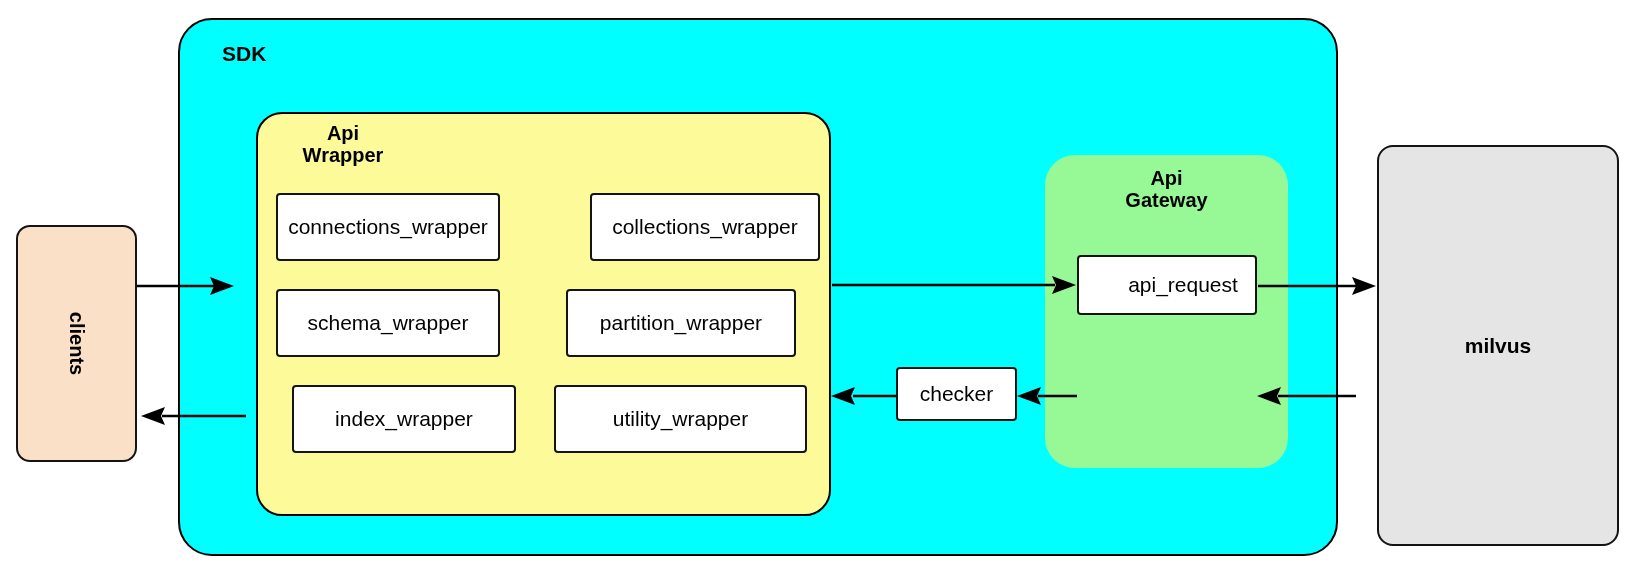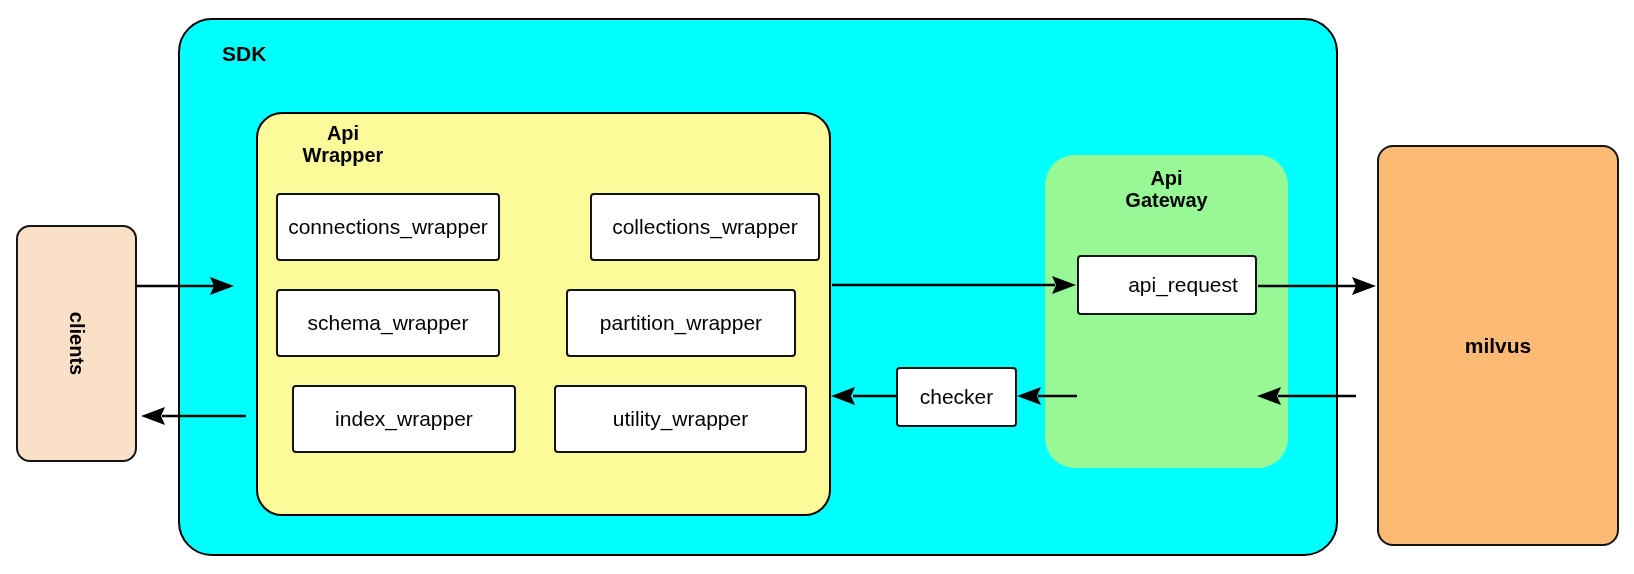--- a/index.html
+++ b/index.html
@@ -117,39 +117,39 @@
     font-weight: bold;
     font-size: 20px;
     white-space: nowrap;
   }
 
   #milvus-box {
     left: 1377px;
     top: 145px;
     width: 242px;
     height: 401px;
-    background: #fdba74;
+    background: #e5e5e5;
     border: 2px solid #141414;
     border-radius: 16px;
   }
   #milvus-label {
     font-weight: bold;
     font-size: 21px;
   }
 
   #connections-wrapper { left: 276px; top: 193px; }
   #collections-wrapper { left: 554px; top: 193px; width: 230px; margin-left: 36px; }
   #schema-wrapper      { left: 276px; top: 289px; align-items: center; }
   #partition-wrapper   { left: 554px; top: 289px; width: 230px; margin-left: 12px; }
   #index-wrapper       { left: 292px; top: 385px; }
   #utility-wrapper     { left: 554px; top: 385px; width: 253px; }
 
   #api-request  { left: 1077px; top: 255px; width: 180px; height: 60px; padding-left: 32px; }
   #api-response { left: 1077px; top: 367px; width: 180px; height: 60px; }
-  #checker-box  { left: 896px; top: 367px; width: 121px; height: 60px; }
+  #checker-box  { left: 896px; top: 367px; width: 121px; height: 54px; }
 
   
   #arrow-layer {
     position: absolute;
     left: 0;
     top: 0;
     width: 1634px;
     height: 574px;
     pointer-events: none;
   }

